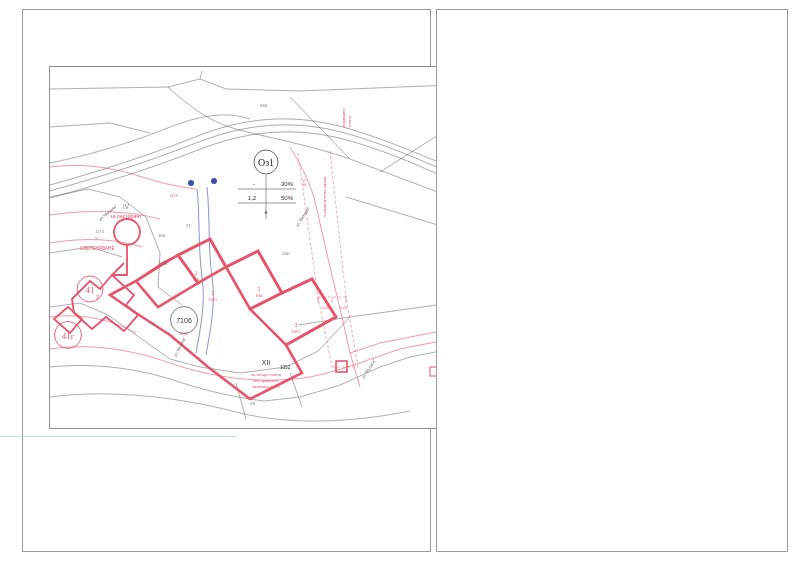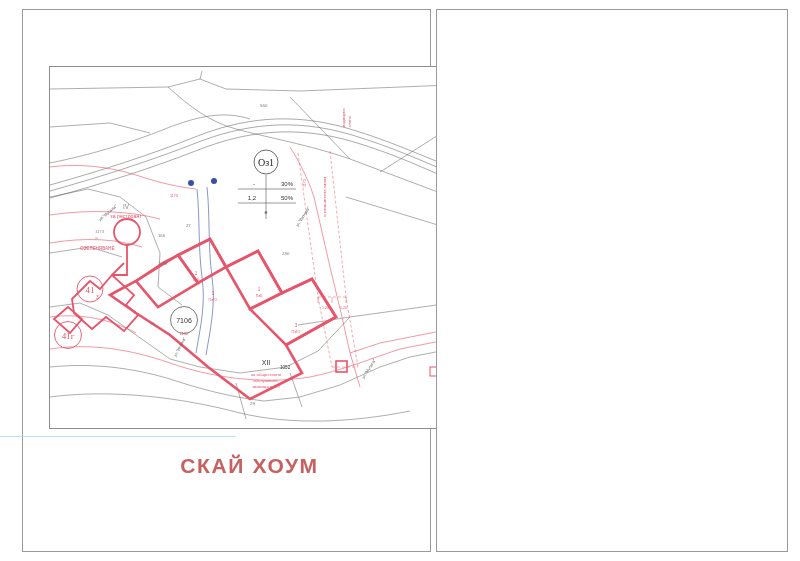--- a/index.html
+++ b/index.html
@@ -200,21 +200,20 @@
           <text x="256" y="120" font-size="3.6" fill="#e8546a" transform="rotate(-90 256,120)">1173</text>
 
           <text x="126" y="290" font-size="4" fill="#555" transform="rotate(-62 126,290)">ул."Иглика"</text>
           <text x="248" y="160" font-size="4" fill="#555" transform="rotate(-58 248,160)">ул."Витоша"</text>
           <text x="50" y="154" font-size="4" fill="#555" transform="rotate(-40 50,154)">ул."Мусала"</text>
           <text x="314" y="312" font-size="4" fill="#555" transform="rotate(-58 314,312)">ул."Мусала"</text>
         </g>
       </svg>
     </div>
 
-    <div class="brand">СКАЙ ХОУМ</div>
   </div>
 
   <div class="sheet-right">
 
     <div class="hdr">
 
       
 
       
     </div>

